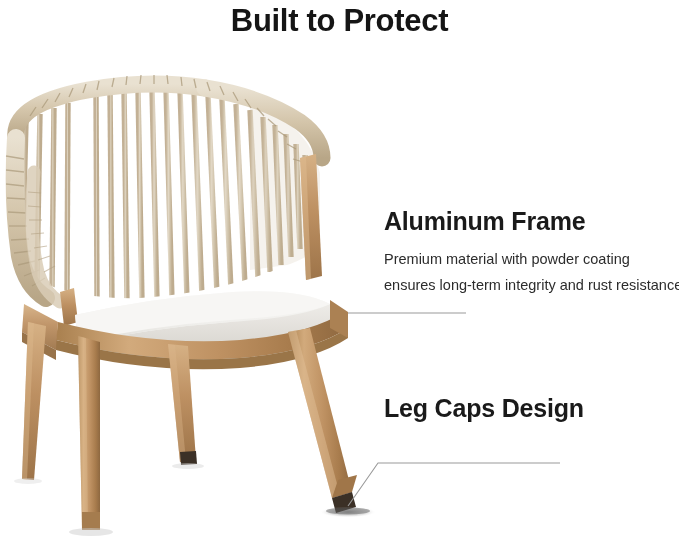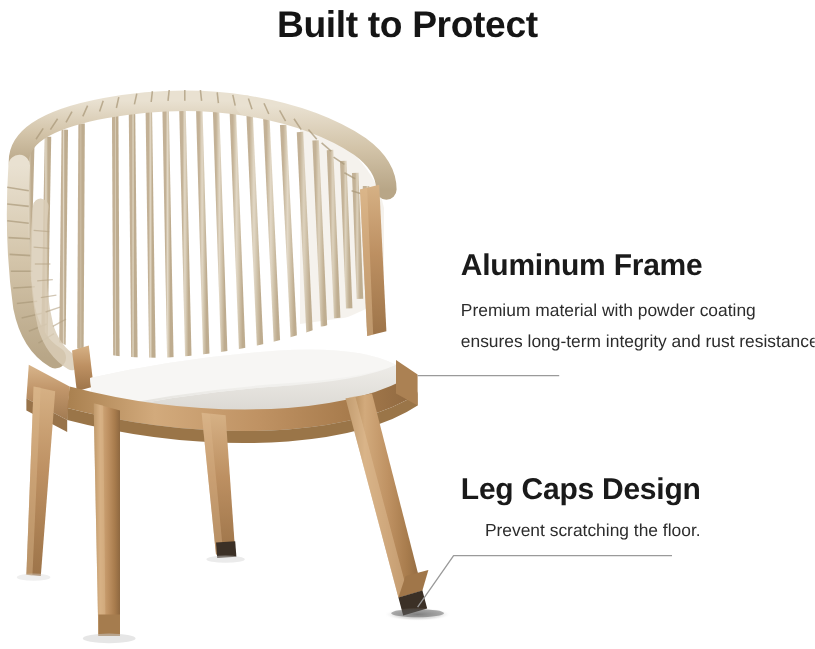--- a/index.html
+++ b/index.html
@@ -273,18 +273,15 @@
   <div class="feature-block" id="feature-aluminum">
     <div class="feature-heading">Aluminum Frame</div>
     <div class="feature-body">
       <div class="feature-line">Premium material  with powder coating</div>
       <div class="feature-line">ensures long-term integrity and rust resistance.</div>
     </div>
   </div>
 
   <div class="feature-block" id="feature-legcaps">
     <div class="feature-heading">Leg Caps Design</div>
-    <div class="feature-body">
-      <div class="feature-line">Prevent scratching the floor.</div>
-    </div>
   </div>
 
 </div>
 
 </body></html>

